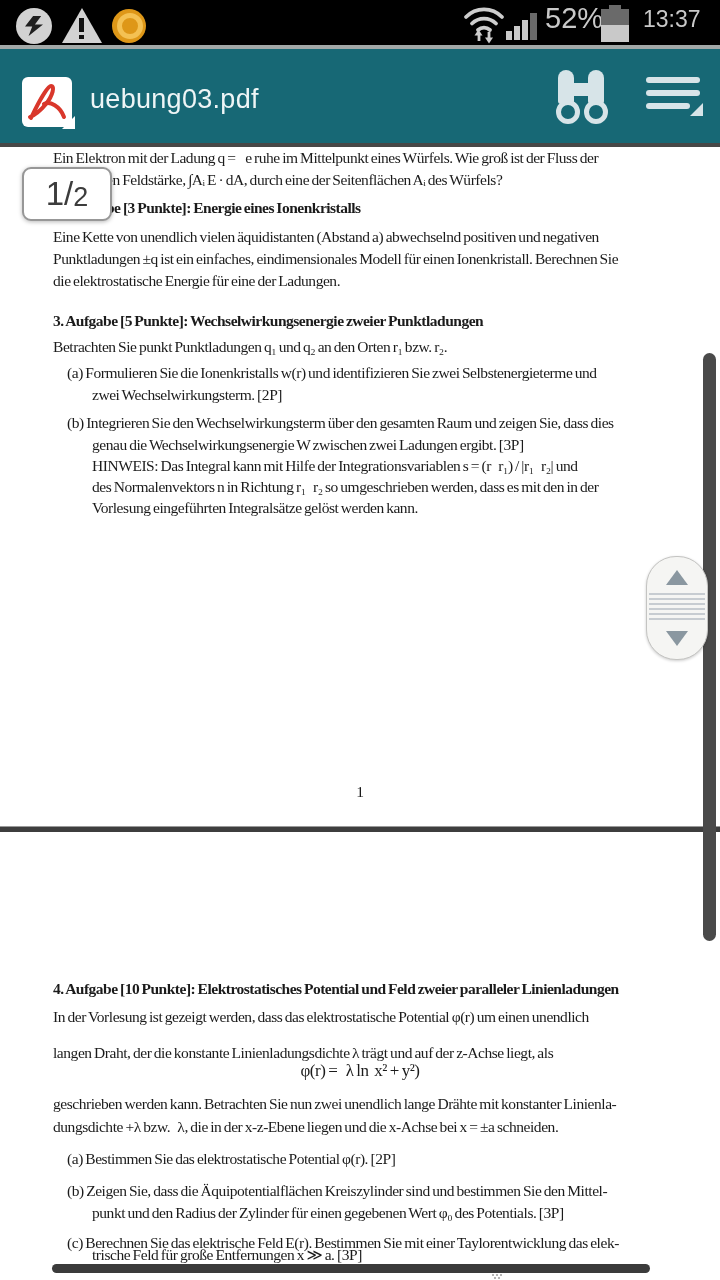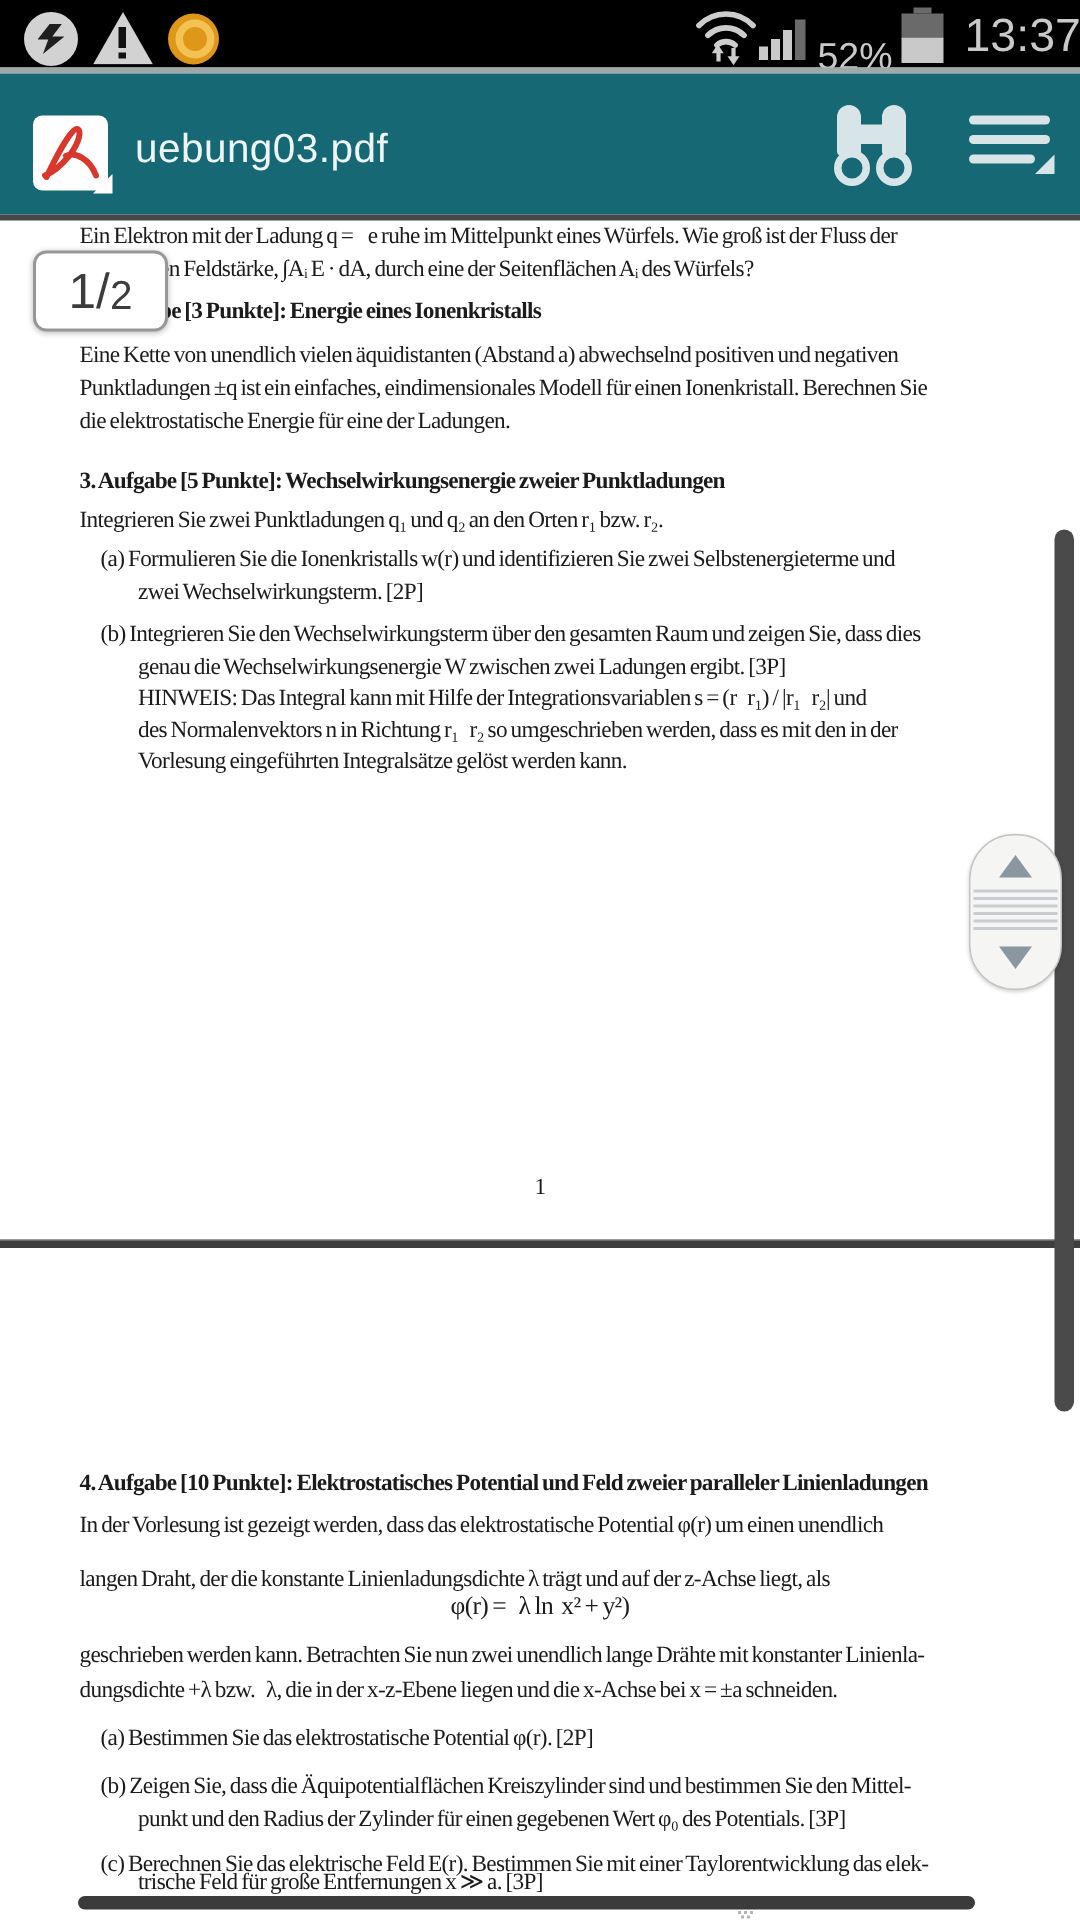--- a/index.html
+++ b/index.html
@@ -82,29 +82,29 @@
     </g>
   </svg>
 
   <div class="abs" style="left:506px;top:10px;width:36px;height:30px;">
     <div class="abs" style="left:0;bottom:0;width:6px;height:9px;background:#c9c9c9;"></div>
     <div class="abs" style="left:8px;bottom:0;width:6px;height:14px;background:#c9c9c9;"></div>
     <div class="abs" style="left:16px;bottom:0;width:6px;height:20px;background:#c9c9c9;"></div>
     <div class="abs" style="left:24px;bottom:0;width:7px;height:27px;background:#6a6a6a;"></div>
   </div>
 
-  <div class="st-text" style="left:545px;top:24px;font-size:25px;">52%</div>
+  <div class="st-text" style="left:545px;top:2px;font-size:29px;">52%</div>
 
   <div class="abs" style="left:601px;top:5px;width:28px;height:37px;">
     <div class="abs" style="left:8px;top:0;width:12px;height:4px;background:#6a6a6a;"></div>
     <div class="abs" style="left:0;top:4px;width:28px;height:16px;background:#6a6a6a;"></div>
     <div class="abs" style="left:0;top:20px;width:28px;height:17px;background:#c9c9c9;"></div>
   </div>
 
-  <div class="st-text" style="left:643px;top:6px;font-size:31px;">13:37</div>
+  <div class="st-text" style="left:643px;top:6px;font-size:23px;">13:37</div>
 </div>
 
 <div id="graystrip"></div>
 <div id="appbar"></div>
 <div id="appbar-shadow"></div>
 
 <div class="abs" style="left:22px;top:77px;width:50px;height:50px;background:#fff;border-radius:6px;z-index:3;">
   <svg width="50" height="50" viewBox="0 0 50 50">
     <g fill="none" stroke="#d9372b" stroke-width="4" stroke-linecap="round">
       <path d="M9 41 C18 22 26 9 29 9 C33 9 31 18 24 27 C19 33 13 38 8 40"></path>
@@ -131,21 +131,21 @@
   <div class="abs" style="left:44px;top:26px;width:0;height:0;border-bottom:13px solid #d7e4e8;border-left:13px solid transparent;"></div>
 </div>
 
 <div class="ln" style="left:53px;top:149px;">Ein Elektron mit der Ladung q =    e ruhe im Mittelpunkt eines Würfels. Wie groß ist der Fluss der</div>
 <div class="ln" style="left:106px;top:171px;">en Feldstärke, ∫Aᵢ E · dA, durch eine der Seitenflächen Aᵢ des Würfels?</div>
 <div class="ln bold" style="left:106px;top:199px;">be [3 Punkte]: Energie eines Ionenkristalls</div>
 <div class="ln" style="left:53px;top:228px;">Eine Kette von unendlich vielen äquidistanten (Abstand a) abwechselnd positiven und negativen</div>
 <div class="ln" style="left:53px;top:250px;text-align:right;">Punktladungen ±q ist ein einfaches, eindimensionales Modell für einen Ionenkristall. Berechnen Sie</div>
 <div class="ln" style="left:53px;top:272px;">die elektrostatische Energie für eine der Ladungen.</div>
 <div class="ln bold" style="left:53px;top:312px;">3. Aufgabe [5 Punkte]: Wechselwirkungsenergie zweier Punktladungen</div>
-<div class="ln" style="left:53px;top:338px;">Integrieren Sie zwei Punktladungen q₁ und q₂ an den Orten r₁ bzw. r₂.</div>
+<div class="ln" style="left:53px;top:338px;">Betrachten Sie punkt Punktladungen q₁ und q₂ an den Orten r₁ bzw. r₂.</div>
 <div class="ln" style="left:67px;top:364px;">(a) Formulieren Sie die Ionenkristalls w(r) und identifizieren Sie zwei Selbstenergieterme und</div>
 <div class="ln" style="left:92px;top:386px;">zwei Wechselwirkungsterm. [2P]</div>
 <div class="ln" style="left:67px;top:414px;">(b) Integrieren Sie den Wechselwirkungsterm über den gesamten Raum und zeigen Sie, dass dies</div>
 <div class="ln" style="left:92px;top:436px;">genau die Wechselwirkungsenergie W zwischen zwei Ladungen ergibt. [3P]</div>
 <div class="ln" style="left:92px;top:457px;">HINWEIS: Das Integral kann mit Hilfe der Integrationsvariablen s = (r   r₁) / |r₁   r₂| und</div>
 <div class="ln" style="left:92px;top:478px;">des Normalenvektors n in Richtung r₁   r₂ so umgeschrieben werden, dass es mit den in der</div>
 <div class="ln" style="left:92px;top:499px;">Vorlesung eingeführten Integralsätze gelöst werden kann.</div>
 <div class="ln ctr" style="top:783px;">1</div>
 
 <div id="page-indicator">

